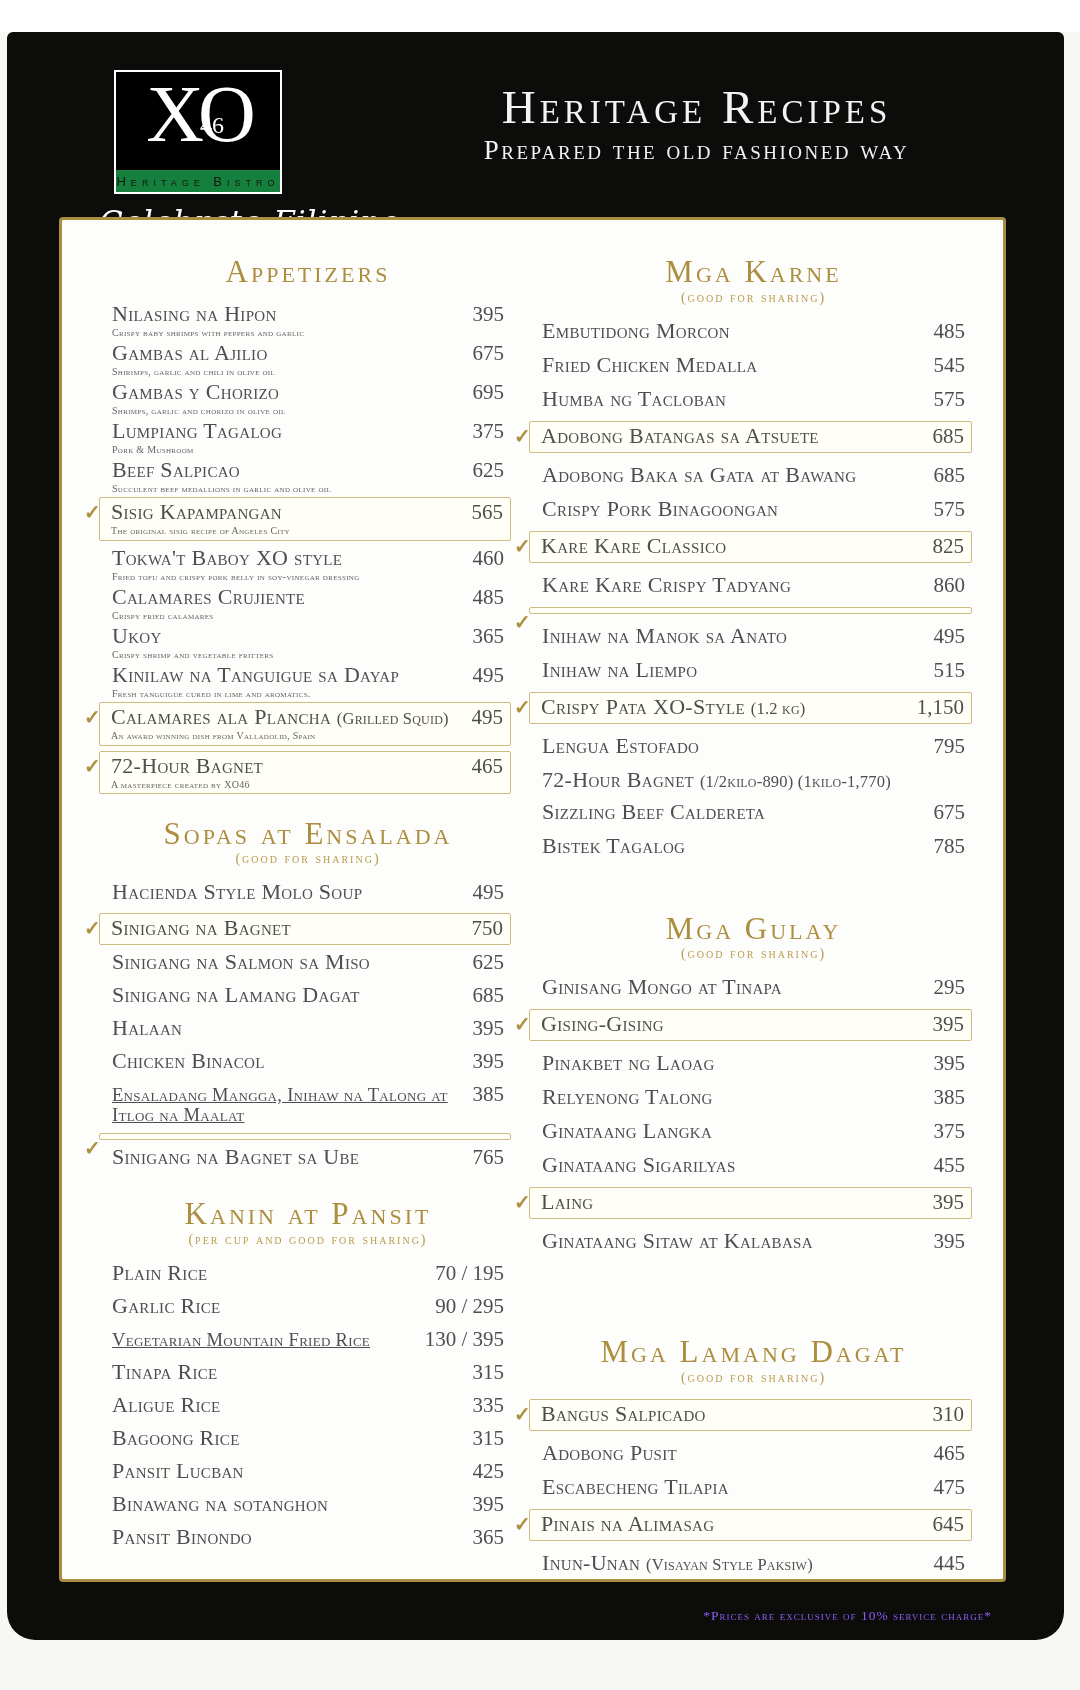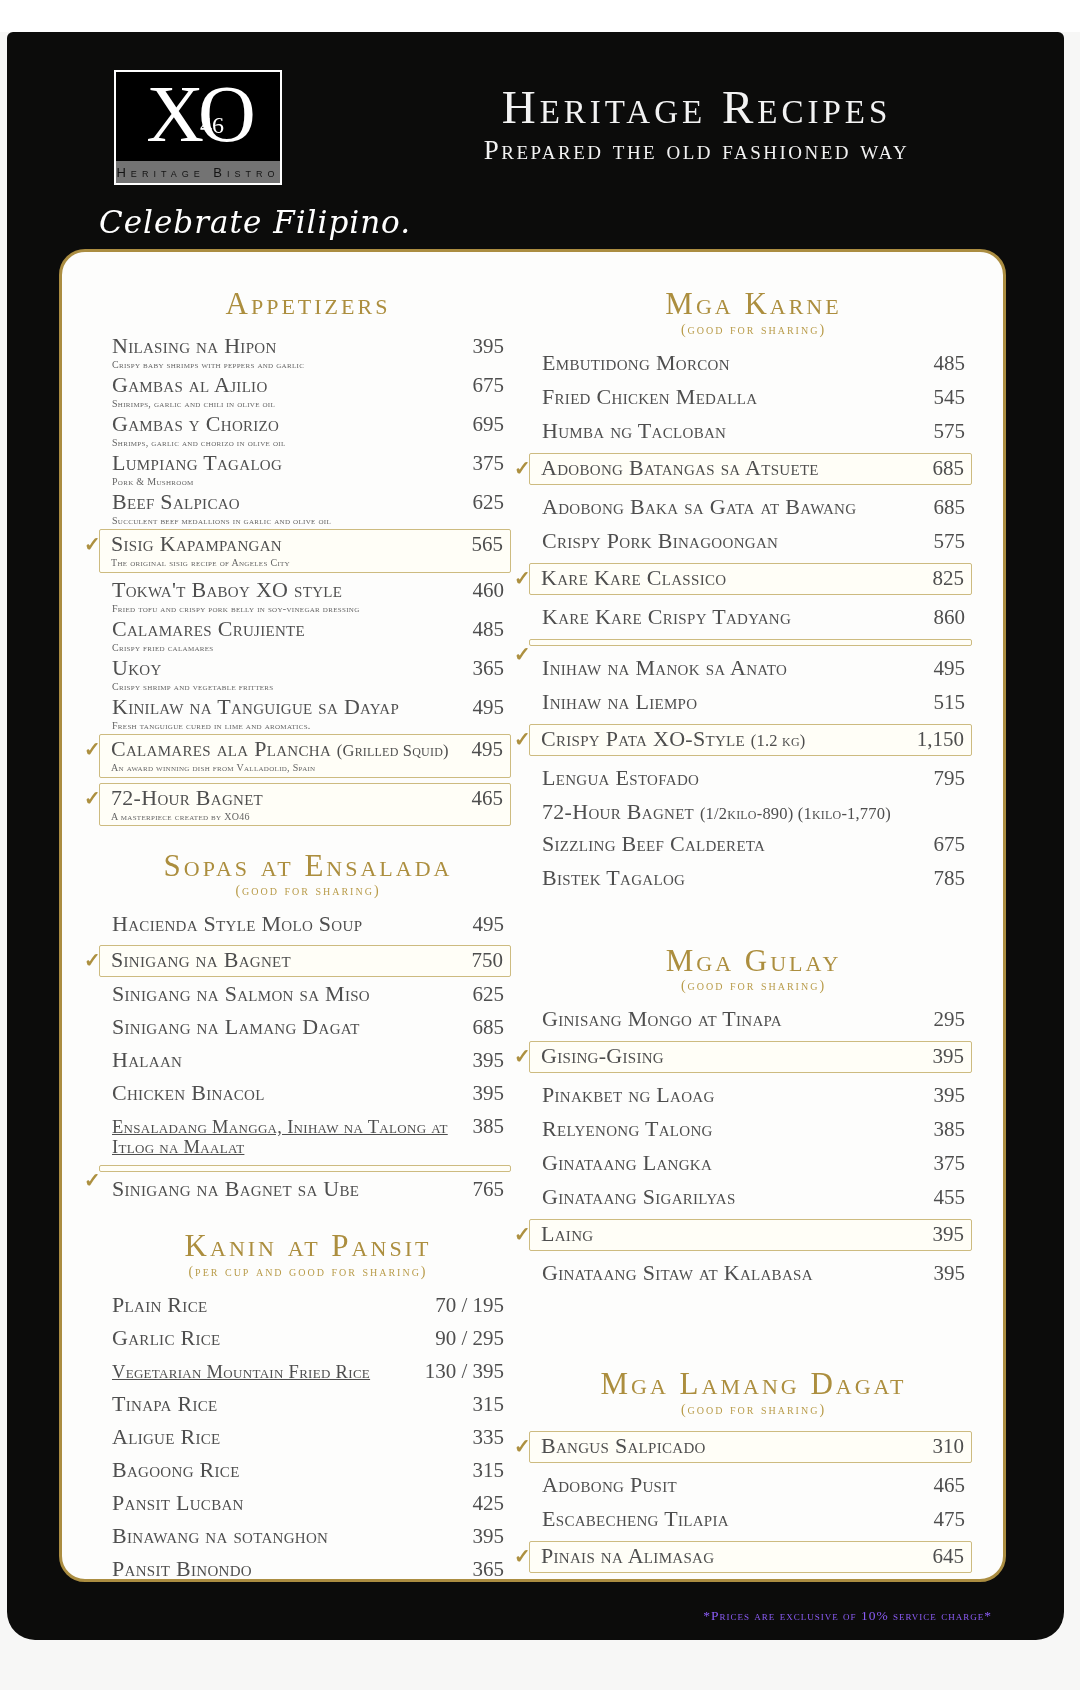--- a/index.html
+++ b/index.html
@@ -11,35 +11,35 @@
   .page::before { content:""; position:absolute; left:0; top:0; right:0; height:32px; background:#ffffff; }
 
   .card { position:absolute; left:7px; right:16px; top:32px; bottom:50px;
           background:#0c0c0b; border-radius:6px 6px 28px 28px; }
 
   
   .logo-box { position:absolute; left:107px; top:38px; width:168px; background:#000;
               border:2px solid #fff; text-align:center; padding:4px 0 0 0; }
   .logo-xo { color:#fff; font-size:80px; line-height:.95; letter-spacing:-6px; position:relative; }
   .logo-num { position:absolute; font-size:24px; letter-spacing:0; left:84px; top:38px; color:#fff; }
-  .logo-strip { background:#737373; color:#141414; font-family:"Liberation Sans", sans-serif;
-                font-size:13px; letter-spacing:5px; padding:4px 0 3px 0; margin-top:9px; }
+  .logo-strip { background:#15803d; color:#141414; font-family:"Liberation Sans", sans-serif;
+                font-size:13px; letter-spacing:5px; padding:4px 0 3px 0; margin-top:18px; }
   .tagline { position:absolute; left:92px; top:172px; color:#fff; font-style:italic;
              font-family:"DejaVu Serif", serif; font-size:31px; letter-spacing:1px; }
   .title-block { position:absolute; left:350px; right:28px; top:52px; text-align:center; color:#f3f3f3; }
   .main-title { font-size:47px; font-weight:normal; letter-spacing:4px; line-height:1; }
   .main-subtitle { font-size:27px; letter-spacing:2.5px; margin-top:4px; }
 
   
   .footer-note { position:absolute; right:72px; bottom:16px; color:#8b5cf6;
                  font-size:13.5px; letter-spacing:1px; }
 
   
   .panel { position:absolute; left:52px; right:58px; top:185px; bottom:58px;
-           background:#fdfdfc; border:3px solid #ab8d41; border-radius:26px; overflow:hidden;margin-top:32px; }
+           background:#fdfdfc; border:3px solid #ab8d41; border-radius:4px; overflow:hidden; }
   .cols { display:flex; padding:36px 38px 18px 50px; gap:38px; }
   .col-left { flex:0 0 392px; }
   .col-right { flex:1; }
 
   .sec-head { text-align:center; margin-bottom:13px; }
   .sec-title { font-size:31px; font-weight:normal; color:#ac8e3e; letter-spacing:3px; line-height:1.05; }
   .sec-sub { font-size:14px; color:#b99c4a; letter-spacing:2px; margin-top:1px; }
 
   .item { margin-bottom:3px; position:relative; }
   .row { display:flex; align-items:baseline; gap:10px; }

